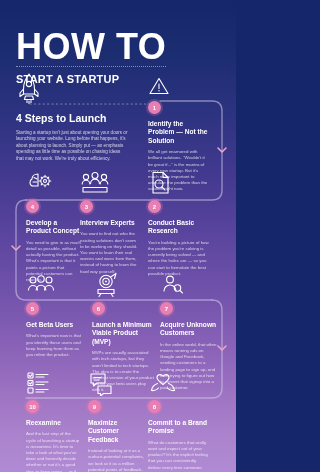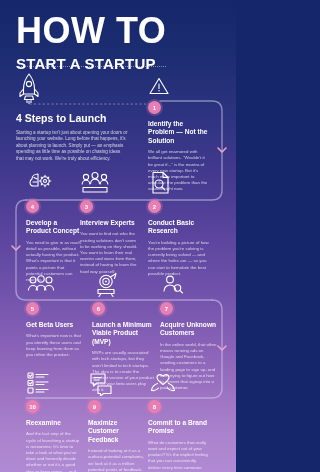--- a/index.html
+++ b/index.html
@@ -17,27 +17,27 @@
       #443a90 38%,
       #5b459e 50%,
       #7152ab 62%,
       #8a63b8 74%,
       #a076c4 85%,
       #ad85cf 94%,
       #b08ad4 100%);
     color:#fff;
   }
   
-  #header{position:absolute;left:0;top:0;width:236px;padding:14px 0 0 0;}
+  #header{position:absolute;left:0;top:16px;width:236px;padding:14px 0 0 0;}
   .title-main{
     font-size:36px;line-height:34px;font-weight:700;letter-spacing:0.5px;
     padding-left:16px;color:#ffffff;
   }
   .title-sub{
-    font-size:15px;line-height:17px;font-weight:700;letter-spacing:0.2px;
+    font-size:11px;line-height:17px;font-weight:700;letter-spacing:0.2px;
     padding-left:16px;margin-top:7px;color:#ffffff;
   }
   .rule{
     position:absolute;left:16px;top:66px;width:150px;height:0;
     border-top:1px dotted rgba(255,255,255,.45);
   }
   
   #intro{position:absolute;left:16px;top:72px;width:112px;}
   .rocket{width:26px;height:32px;display:block;margin-bottom:8px;}
   .intro-title{font-size:10.5px;line-height:13px;font-weight:700;margin-bottom:5px;}

